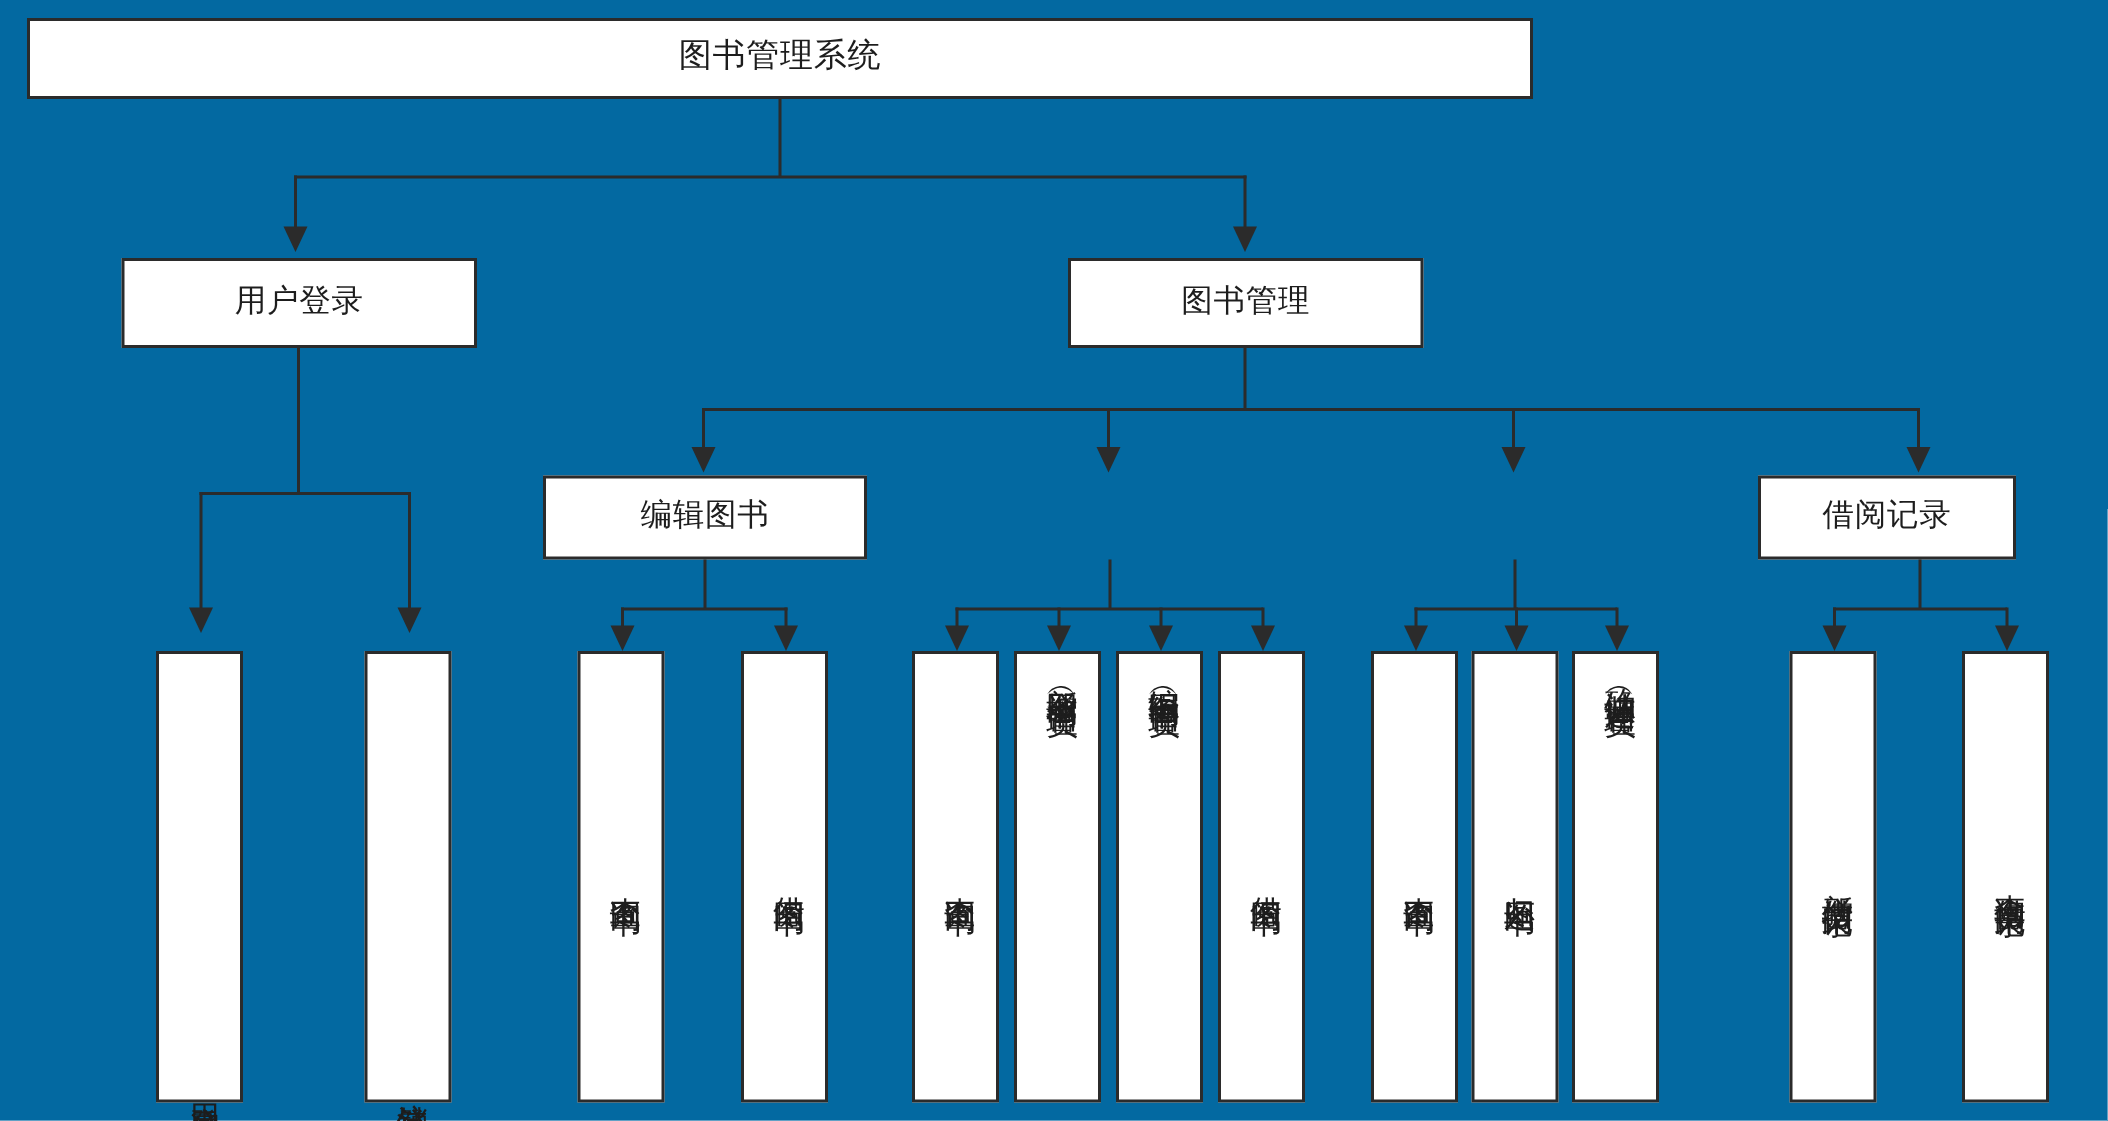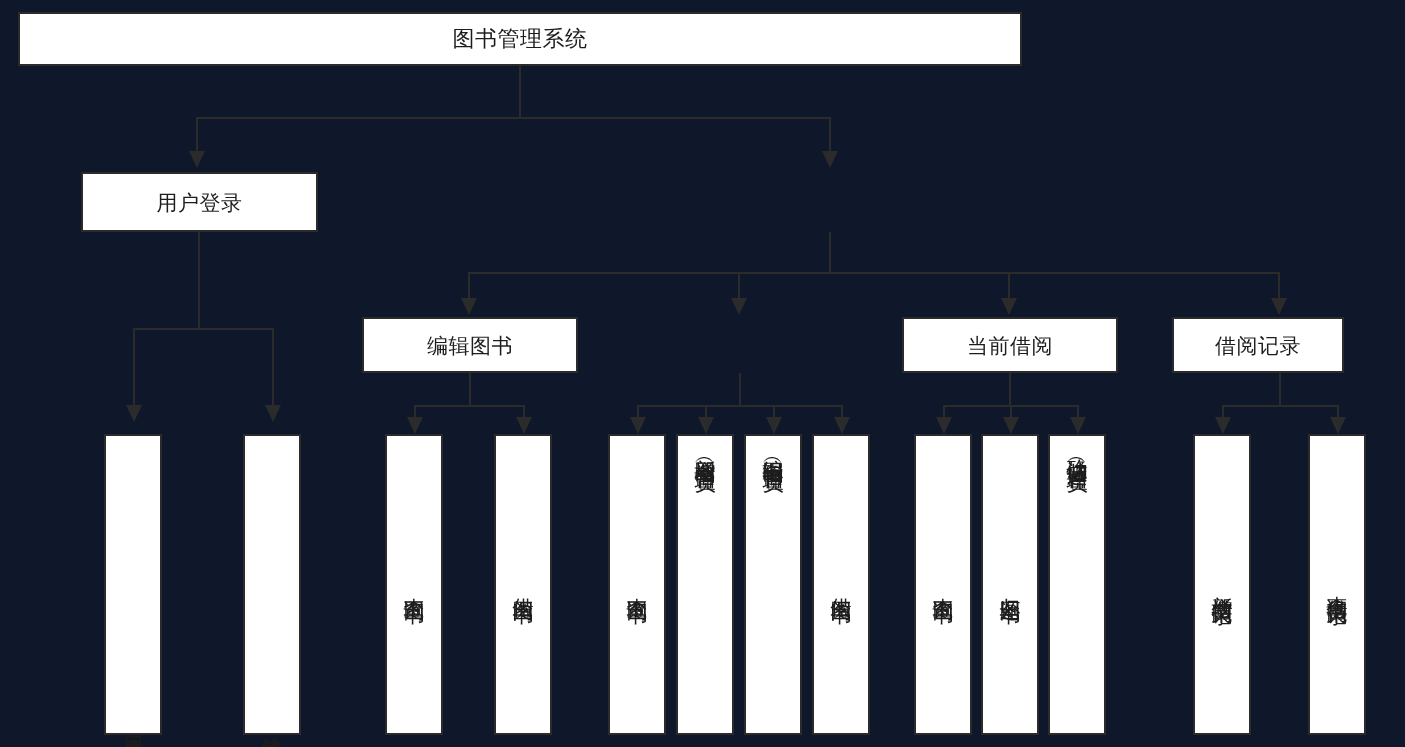--- a/index.html
+++ b/index.html
@@ -1,20 +1,20 @@
 <!DOCTYPE html>
 <html><head>
 <meta charset="utf-8">
 <style>
   html,body{margin:0;padding:0;background:#ffffff;}
   body{
     font-family:"Liberation Sans","DejaVu Sans",sans-serif;
     width:1405px;height:747px;overflow:hidden;position:relative;
   }
-  #diagram-root{position:relative;width:1405px;height:747px;background:#0f172a;}
+  #diagram-root{position:relative;width:1405px;height:747px;background:#0369a1;font-family:Liberation Mono, monospace;}
 
   .node{
     position:absolute;
     box-sizing:border-box;
     background:#ffffff;
     border:2px solid #2b2b2b;
     display:flex;
     align-items:center;
     justify-content:center;
     color:#1d1d1d;
@@ -77,20 +77,23 @@
   <div class="vline" style="left:196px;top:117px;height:36px;"></div>
   <div class="arrow" style="left:189px;top:151px;"></div>
 
   <div class="vline" style="left:829px;top:117px;height:36px;"></div>
   <div class="arrow" style="left:822px;top:151px;"></div>
 
   <div class="node h" style="left:81px;top:172px;width:237px;height:60px;">
     <span class="lbl">用户登录</span>
   </div>
 
+  <div class="node h" style="left:712px;top:172px;width:237px;height:60px;">
+    <span class="lbl">图书管理</span>
+  </div>
 
   <div class="vline" style="left:198px;top:232px;height:97px;"></div>
   <div class="hline" style="left:133px;top:328px;width:141px;"></div>
   <div class="vline" style="left:133px;top:328px;height:79px;"></div>
   <div class="arrow" style="left:126px;top:405px;"></div>
   <div class="vline" style="left:272px;top:328px;height:79px;"></div>
   <div class="arrow" style="left:265px;top:405px;"></div>
 
   <div class="vline" style="left:829px;top:232px;height:41px;"></div>
   <div class="hline" style="left:468px;top:272px;width:811px;"></div>
@@ -102,23 +105,20 @@
   <div class="arrow" style="left:731px;top:298px;"></div>
 
   <div class="vline" style="left:1008px;top:272px;height:28px;"></div>
   <div class="arrow" style="left:1001px;top:298px;"></div>
 
   <div class="vline" style="left:1278px;top:272px;height:28px;"></div>
   <div class="arrow" style="left:1271px;top:298px;"></div>
 
   <div class="node h" style="left:362px;top:317px;width:216px;height:56px;">
     <span class="lbl">编辑图书</span>
-  </div>
-  <div class="node h" style="left:902px;top:317px;width:216px;height:56px;">
-    <span class="lbl">当前借阅</span>
   </div>
   <div class="node h" style="left:1172px;top:317px;width:172px;height:56px;justify-content:center;">
     <span class="lbl">借阅记录</span>
   </div>
 
   <div class="vline" style="left:469px;top:373px;height:33px;"></div>
   <div class="hline" style="left:414px;top:405px;width:111px;"></div>
   <div class="vline" style="left:414px;top:405px;height:14px;"></div>
   <div class="arrow" style="left:407px;top:417px;"></div>
   <div class="vline" style="left:523px;top:405px;height:14px;"></div>

